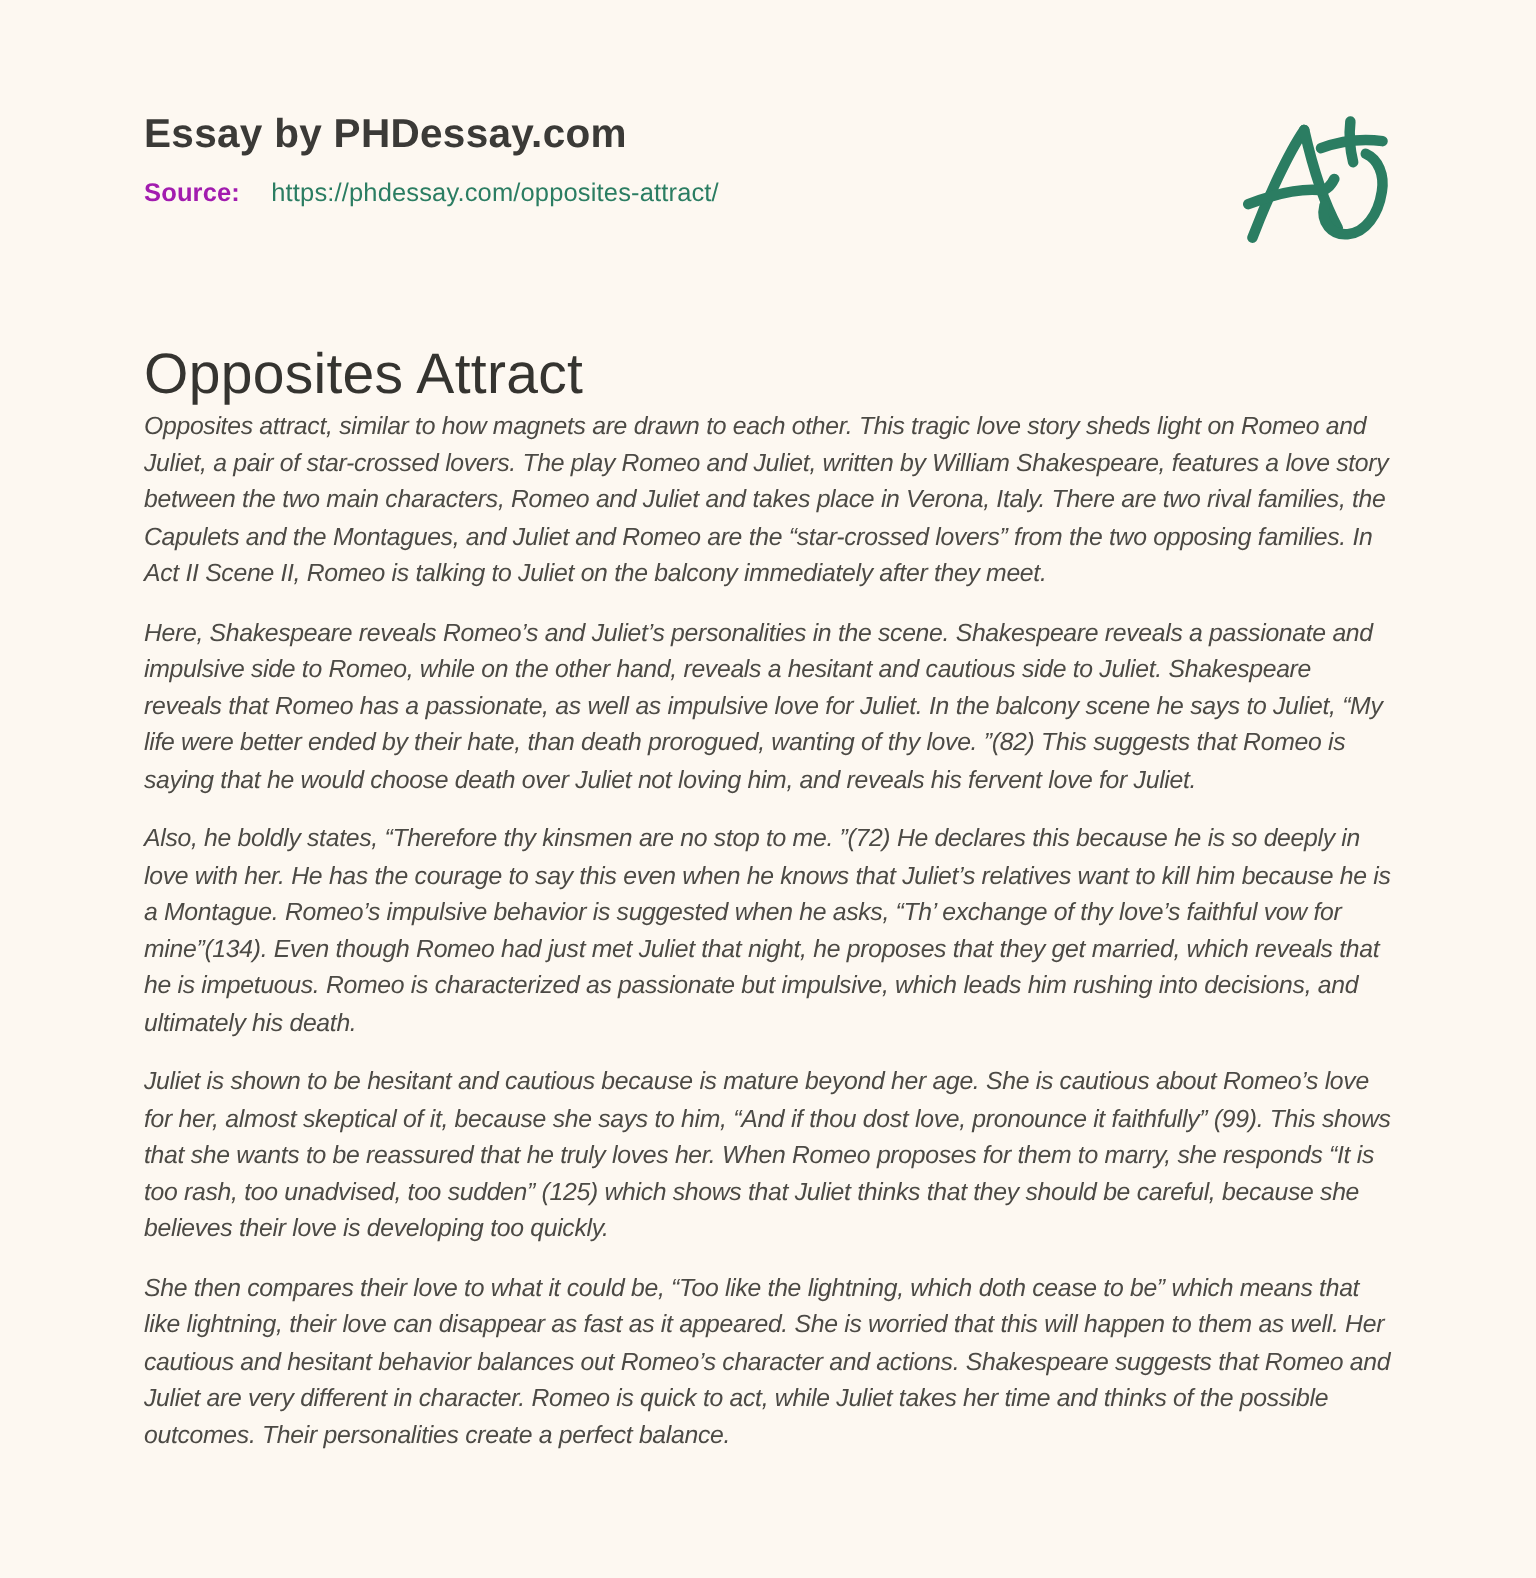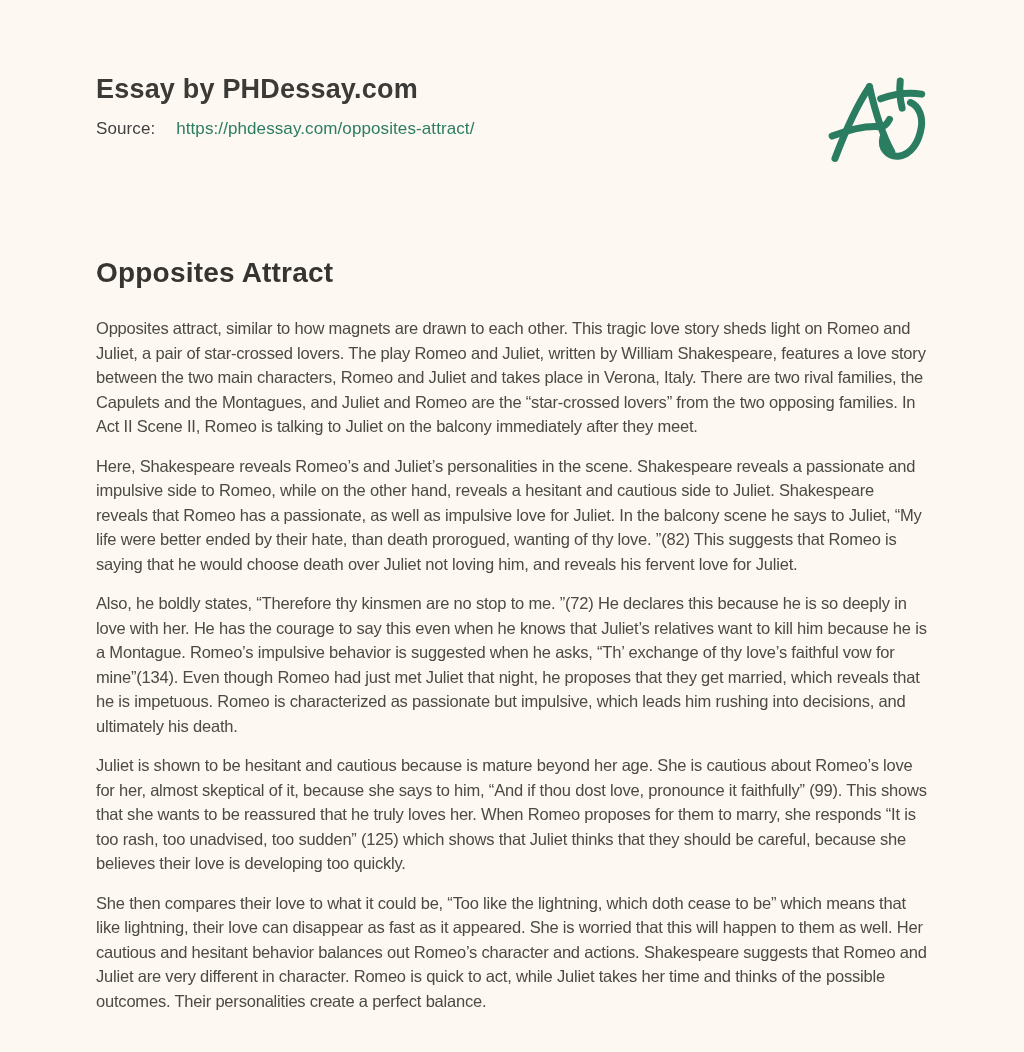--- a/index.html
+++ b/index.html
@@ -26,43 +26,43 @@
     font-size: 27px;
     font-weight: 700;
     color: #3b3a37;
     letter-spacing: 0.2px;
   }
   .source-line {
     margin-top: 14px;
     font-size: 17px;
     letter-spacing: 0.1px;
   }
-  .source-label { color: #404040; }
+  .source-label { color: #a21caf; font-weight: bold; }
   .source-link {
     color: #2b7d62;
     text-decoration: none;
     cursor: pointer;
     margin-left: 16px;
   }
   .logo {
     width: 112px;
     height: 97px;
     flex: 0 0 auto;
     margin-top: 2px;
     margin-right: -4px;
   }
   .logo svg { width: 100%; height: 100%; display: block; }
   .essay-title {
-    margin-top: 92px;
-    font-size: 28px;
-    font-weight: 700;
+    margin-top: 64px;
+    font-size: 38px;
+    font-weight: 400;
     color: #353430;
     letter-spacing: 0.2px;
   }
-  .essay-body { margin-top: 27px; width: 832px; }
+  .essay-body { width: 832px; font-style: italic; }
   .essay-body p {
     font-size: 16.5px;
     line-height: 24.5px;
     letter-spacing: -0.2px;
     color: #4c4a45;
     margin-bottom: 15px;
     text-align: left;
   }
 </style>
 </head>

